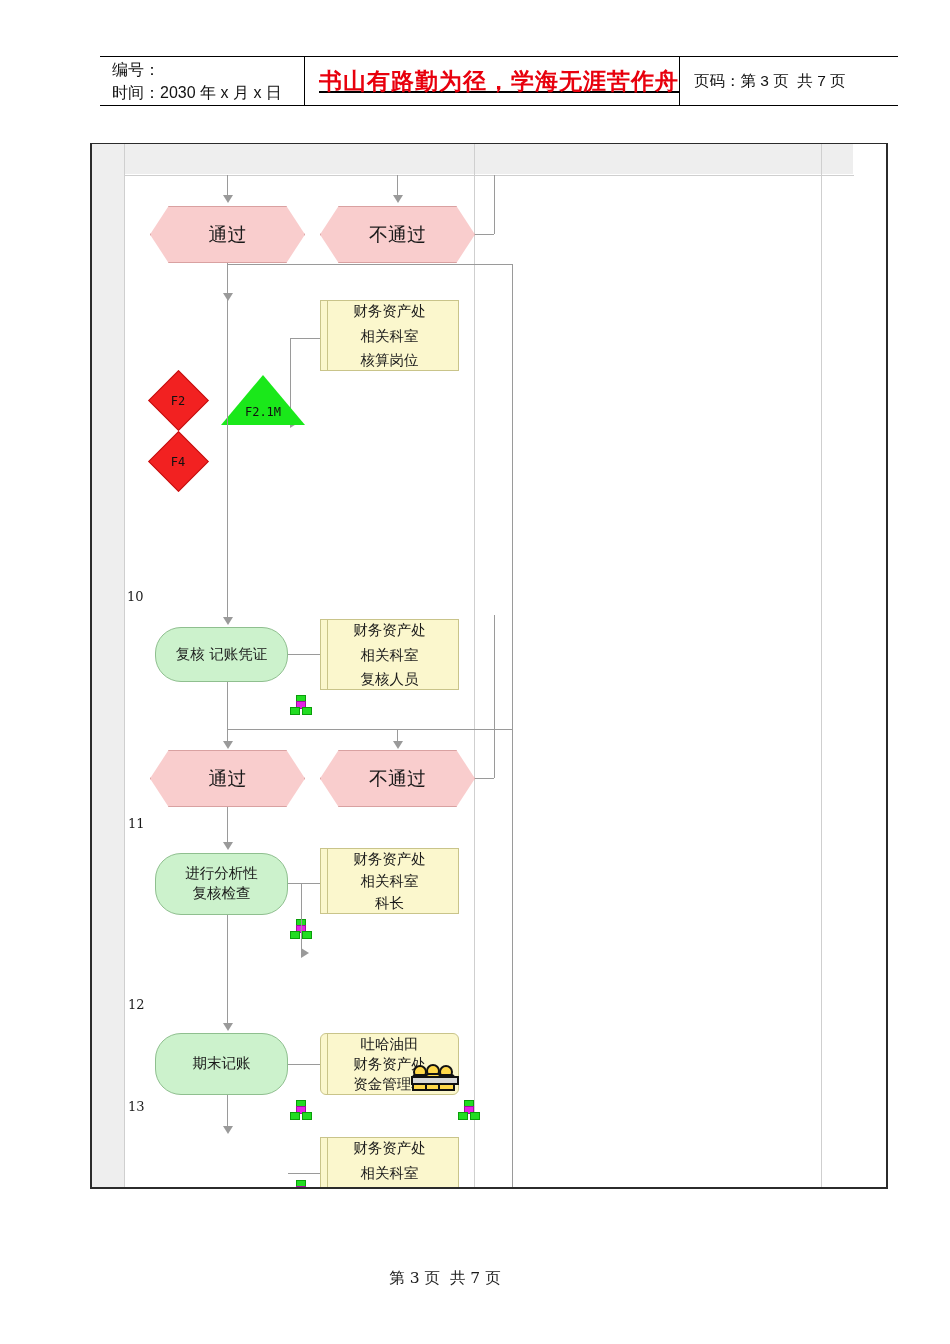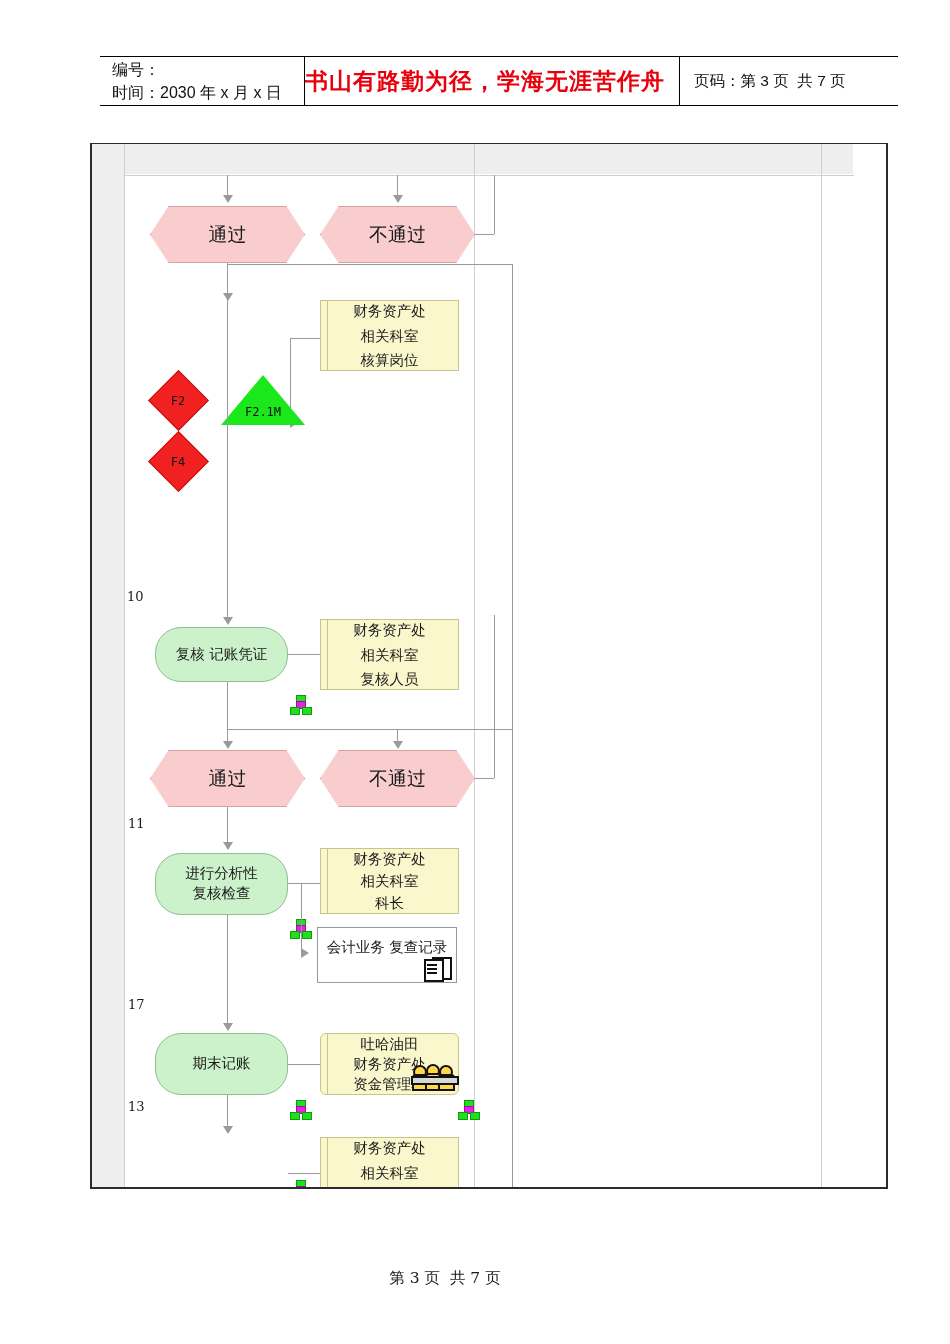--- a/index.html
+++ b/index.html
@@ -11,21 +11,21 @@
   }
 
   
   #doc-header{
     position:absolute;left:100px;top:56px;width:798px;height:50px;
     border-top:1.6px solid #000;border-bottom:1.6px solid #000;
     box-sizing:border-box;display:flex;
   }
   #doc-header .hcell{box-sizing:border-box;display:flex;align-items:center;}
   #hcell-left{width:205px;border-right:1.6px solid #000;padding-left:12px;}
-  #hcell-mid{flex:1;border-right:1.6px solid #000;justify-content:flex-start;}
+  #hcell-mid{flex:1;border-right:1.6px solid #000;justify-content:flex-end;text-decoration:underline;}
   #hcell-right{width:218px;padding-left:14px;}
   .hline{font-size:16px;color:#111;line-height:1.45;white-space:pre;}
   #header-slogan{
     color:#e8000d;font-size:23px;font-weight:700;letter-spacing:1px;
     font-family:"DejaVu Serif","Liberation Serif",serif;
   }
   #header-page{font-size:15.5px;color:#111;white-space:pre;}
 
   
   #page-frame{
@@ -232,34 +232,24 @@
     </div>
     <div class="orgicon" style="left:165px;top:744px;">
       <div class="b" style="left:6px;top:0;width:8px;height:6px;"></div>
       <div class="m" style="left:6px;top:6px;width:8px;height:6px;"></div>
       <div class="b" style="left:0;top:12px;width:8px;height:6px;"></div>
       <div class="b" style="left:12px;top:12px;width:8px;height:6px;"></div>
     </div>
 
     <div class="ln lnv" style="left:176px;top:708px;height:70px;"></div>
     <div class="arrow-r" style="left:176px;top:773px;"></div>
-    <div class="node docbox" style="left:192px;top:752px;width:140px;height:56px;">
-      <span style="position:absolute;left:0;right:0;top:10px;">会计业务  复查记录</span>
-      <div class="clipicon" style="right:6px;bottom:3px;">
-        <div class="pg" style="left:8px;top:0;width:16px;height:19px;"></div>
-        <div class="pg" style="left:0;top:2px;width:16px;height:19px;"></div>
-        <div class="rw" style="left:3px;top:7px;width:10px;"></div>
-        <div class="rw" style="left:3px;top:11px;width:10px;"></div>
-        <div class="rw" style="left:3px;top:15px;width:10px;"></div>
-      </div>
-    </div>
 
     <div class="ln lnv" style="left:102px;top:740px;height:110px;"></div>
     <div class="arrow-d" style="left:98px;top:848px;"></div>
-    <div class="steplbl" style="left:3px;top:822px;">17</div>
+    <div class="steplbl" style="left:3px;top:822px;">12</div>
     <div class="node procnode" style="left:30px;top:858px;width:133px;height:62px;">
       <span>期末记账</span>
     </div>
     <div class="ln lnh" style="left:163px;top:889px;width:32px;"></div>
     <div class="node rolebox" style="left:195px;top:858px;width:139px;height:62px;border-radius:6px;">
       <div>吐哈油田</div>
       <div>财务资产处</div>
       <div>资金管理科</div>
     </div>
     <div class="peopleicon" style="left:286px;top:888px;">

